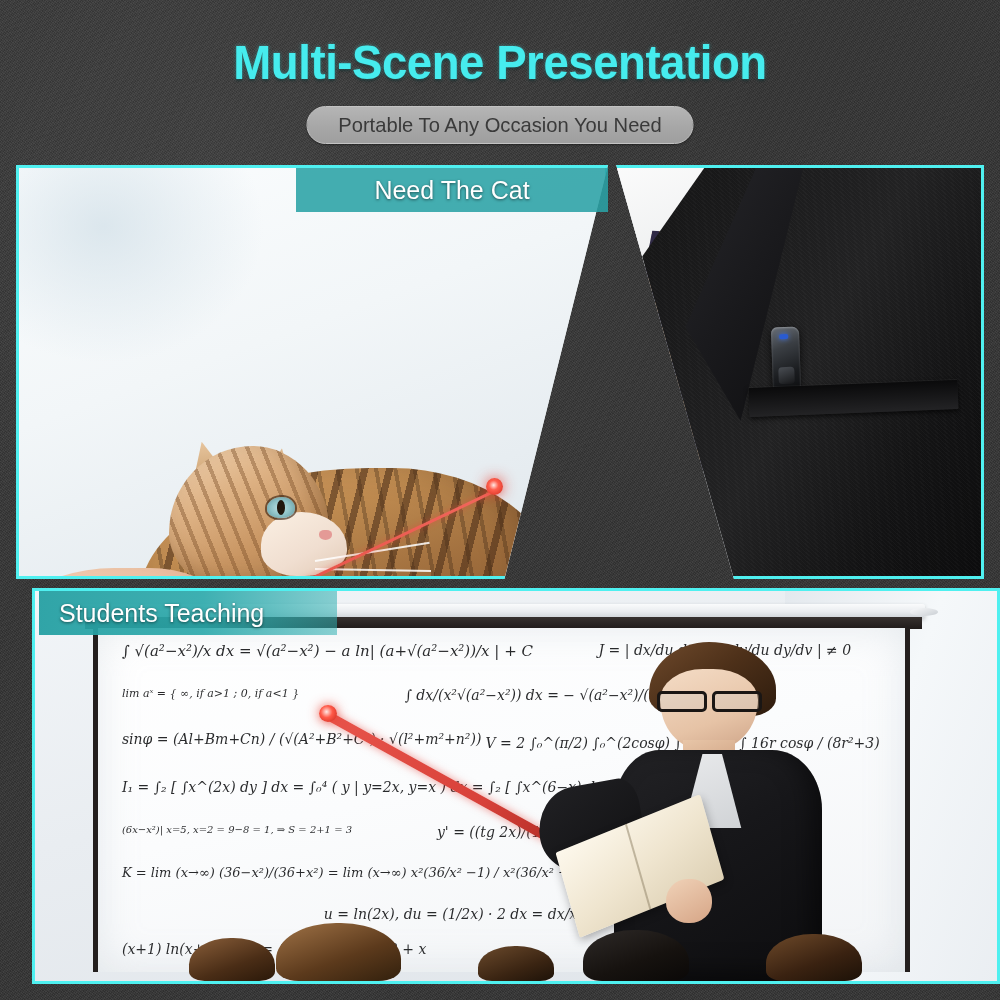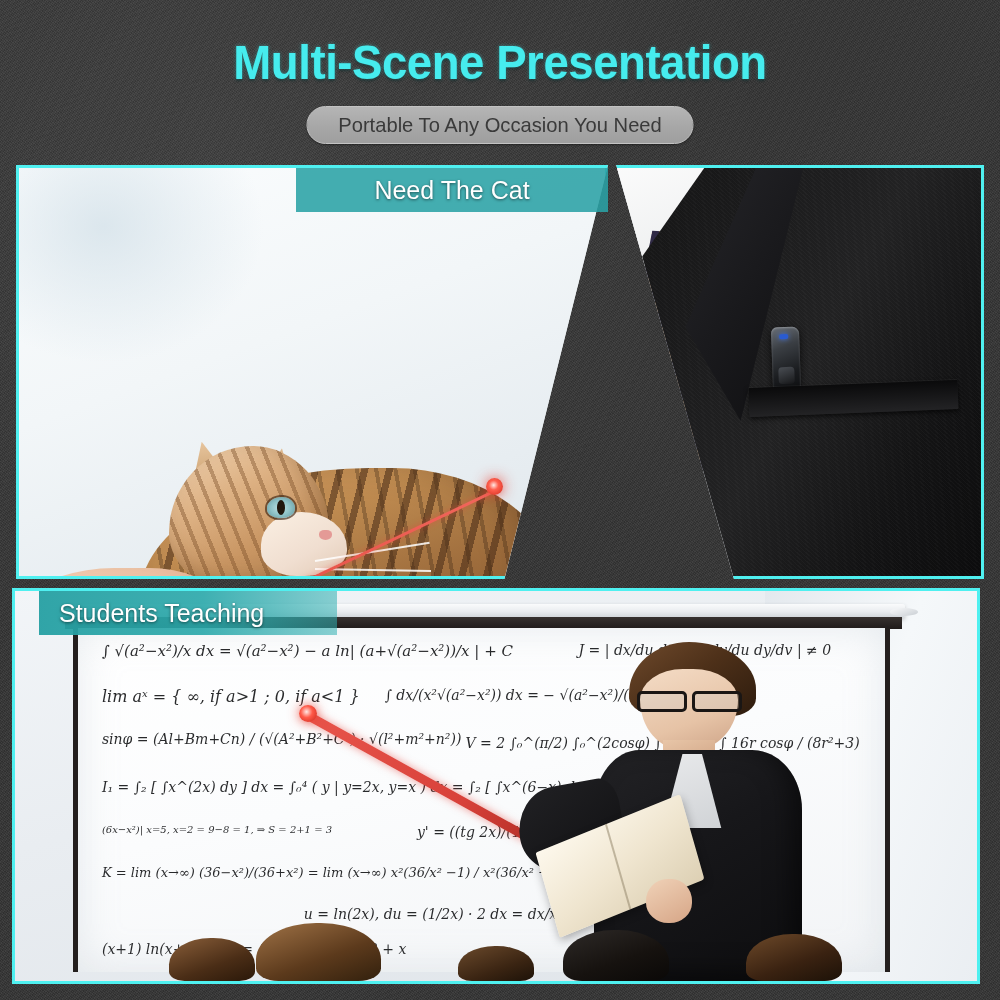--- a/index.html
+++ b/index.html
@@ -55,21 +55,21 @@
   
   .panel {
     position: absolute;
     overflow: hidden;
     border: 3px solid #4ff0f0;
     background: #eef2f5;
   }
 
   #panel-cat   { left: 16px;  top: 165px; width: 592px; height: 414px; }
   #panel-suit  { left: 604px; top: 165px; width: 380px; height: 414px; }
-  #panel-class { left: 12px;  top: 588px; width: 968px; height: 396px; }
+  #panel-class { left: 32px;  top: 588px; width: 968px; height: 396px; }
 
   
   #panel-cat  { clip-path: polygon(0 0, 100% 0, 82.5% 100%, 0 100%); }
   #panel-suit { clip-path: polygon(3.2% 0, 100% 0, 100% 100%, 34.2% 100%); }
 
   
   .cat-bg {
     position: absolute; inset: 0;
     background:
       linear-gradient(160deg, #fbfdfe 0%, #f2f6f8 42%, #e7edf1 75%, #dfe6ea 100%);
@@ -418,21 +418,21 @@
     <div class="wall-right"></div>
 
     <div class="screen-roller">
       <div class="roller-knob"></div>
     </div>
     <div class="screen-topbar"></div>
 
     <div class="whiteboard" id="whiteboard">
         <div class="formula-row" style="top: 4%; font-size: 15px;">∫ √(a²−x²)/x dx = √(a²−x²) − a ln| (a+√(a²−x²))/x | + C</div>
         <div class="formula-row" style="top: 4%; left: 62%; font-size: 14px;">J = | dx/du  dx/dv ;  dy/du  dy/dv | ≠ 0</div>
-        <div class="formula-row" style="top: 17%; font-size: 16px;">lim aˣ = { ∞, if a&gt;1 ;  0, if a&lt;1 }</div>
+        <div class="formula-row" style="top: 17%; font-size: 11px;">lim aˣ = { ∞, if a&gt;1 ;  0, if a&lt;1 }</div>
         <div class="formula-row" style="top: 17%; left: 38%; font-size: 14px;">∫ dx/(x²√(a²−x²)) dx = − √(a²−x²)/(a²x) + C</div>
         <div class="formula-row" style="top: 30%; font-size: 14px;">sinφ = (Al+Bm+Cn) / (√(A²+B²+C²) · √(l²+m²+n²))</div>
         <div class="formula-row" style="top: 31%; left: 48%; font-size: 14px;">V = 2 ∫₀^(π/2) ∫₀^(2cosφ) ∫ r dr dθ ∫ 16r cosφ / (8r²+3)</div>
         <div class="formula-row" style="top: 44%; font-size: 14px;">I₁ = ∫₂ [ ∫x^(2x) dy ] dx = ∫₀⁴ ( y | y=2x, y=x ) dx = ∫₂ [ ∫x^(6−x) dy ] dx</div>
         <div class="formula-row" style="top: 57%; font-size: 10px;">(6x−x²)| x=5, x=2 = 9−8 = 1, ⇒ S = 2+1 = 3</div>
         <div class="formula-row" style="top: 57%; left: 42%; font-size: 14px;">y' = ((tg 2x)/(1−2x))' = (tg' 2x)(1−2x) − (1−2x)' tg 2x</div>
         <div class="formula-row" style="top: 69%; font-size: 13px;">K = lim (x→∞) (36−x²)/(36+x²) = lim (x→∞) x²(36/x² −1) / x²(36/x² +1) = −0/200 = 0</div>
         <div class="formula-row" style="top: 69%; left: 66%; font-size: 13px;">∫ dx/√x = lim (ε→0) ∫ dx/√x</div>
         <div class="formula-row" style="top: 81%; left: 28%; font-size: 14px;">u = ln(2x),  du = (1/2x) · 2 dx = dx/x</div>
         <div class="formula-row" style="top: 91%; font-size: 14px;">(x+1) ln(x+1) dx,  v = ∫ (x+1) dx = x²/2 + x</div>

